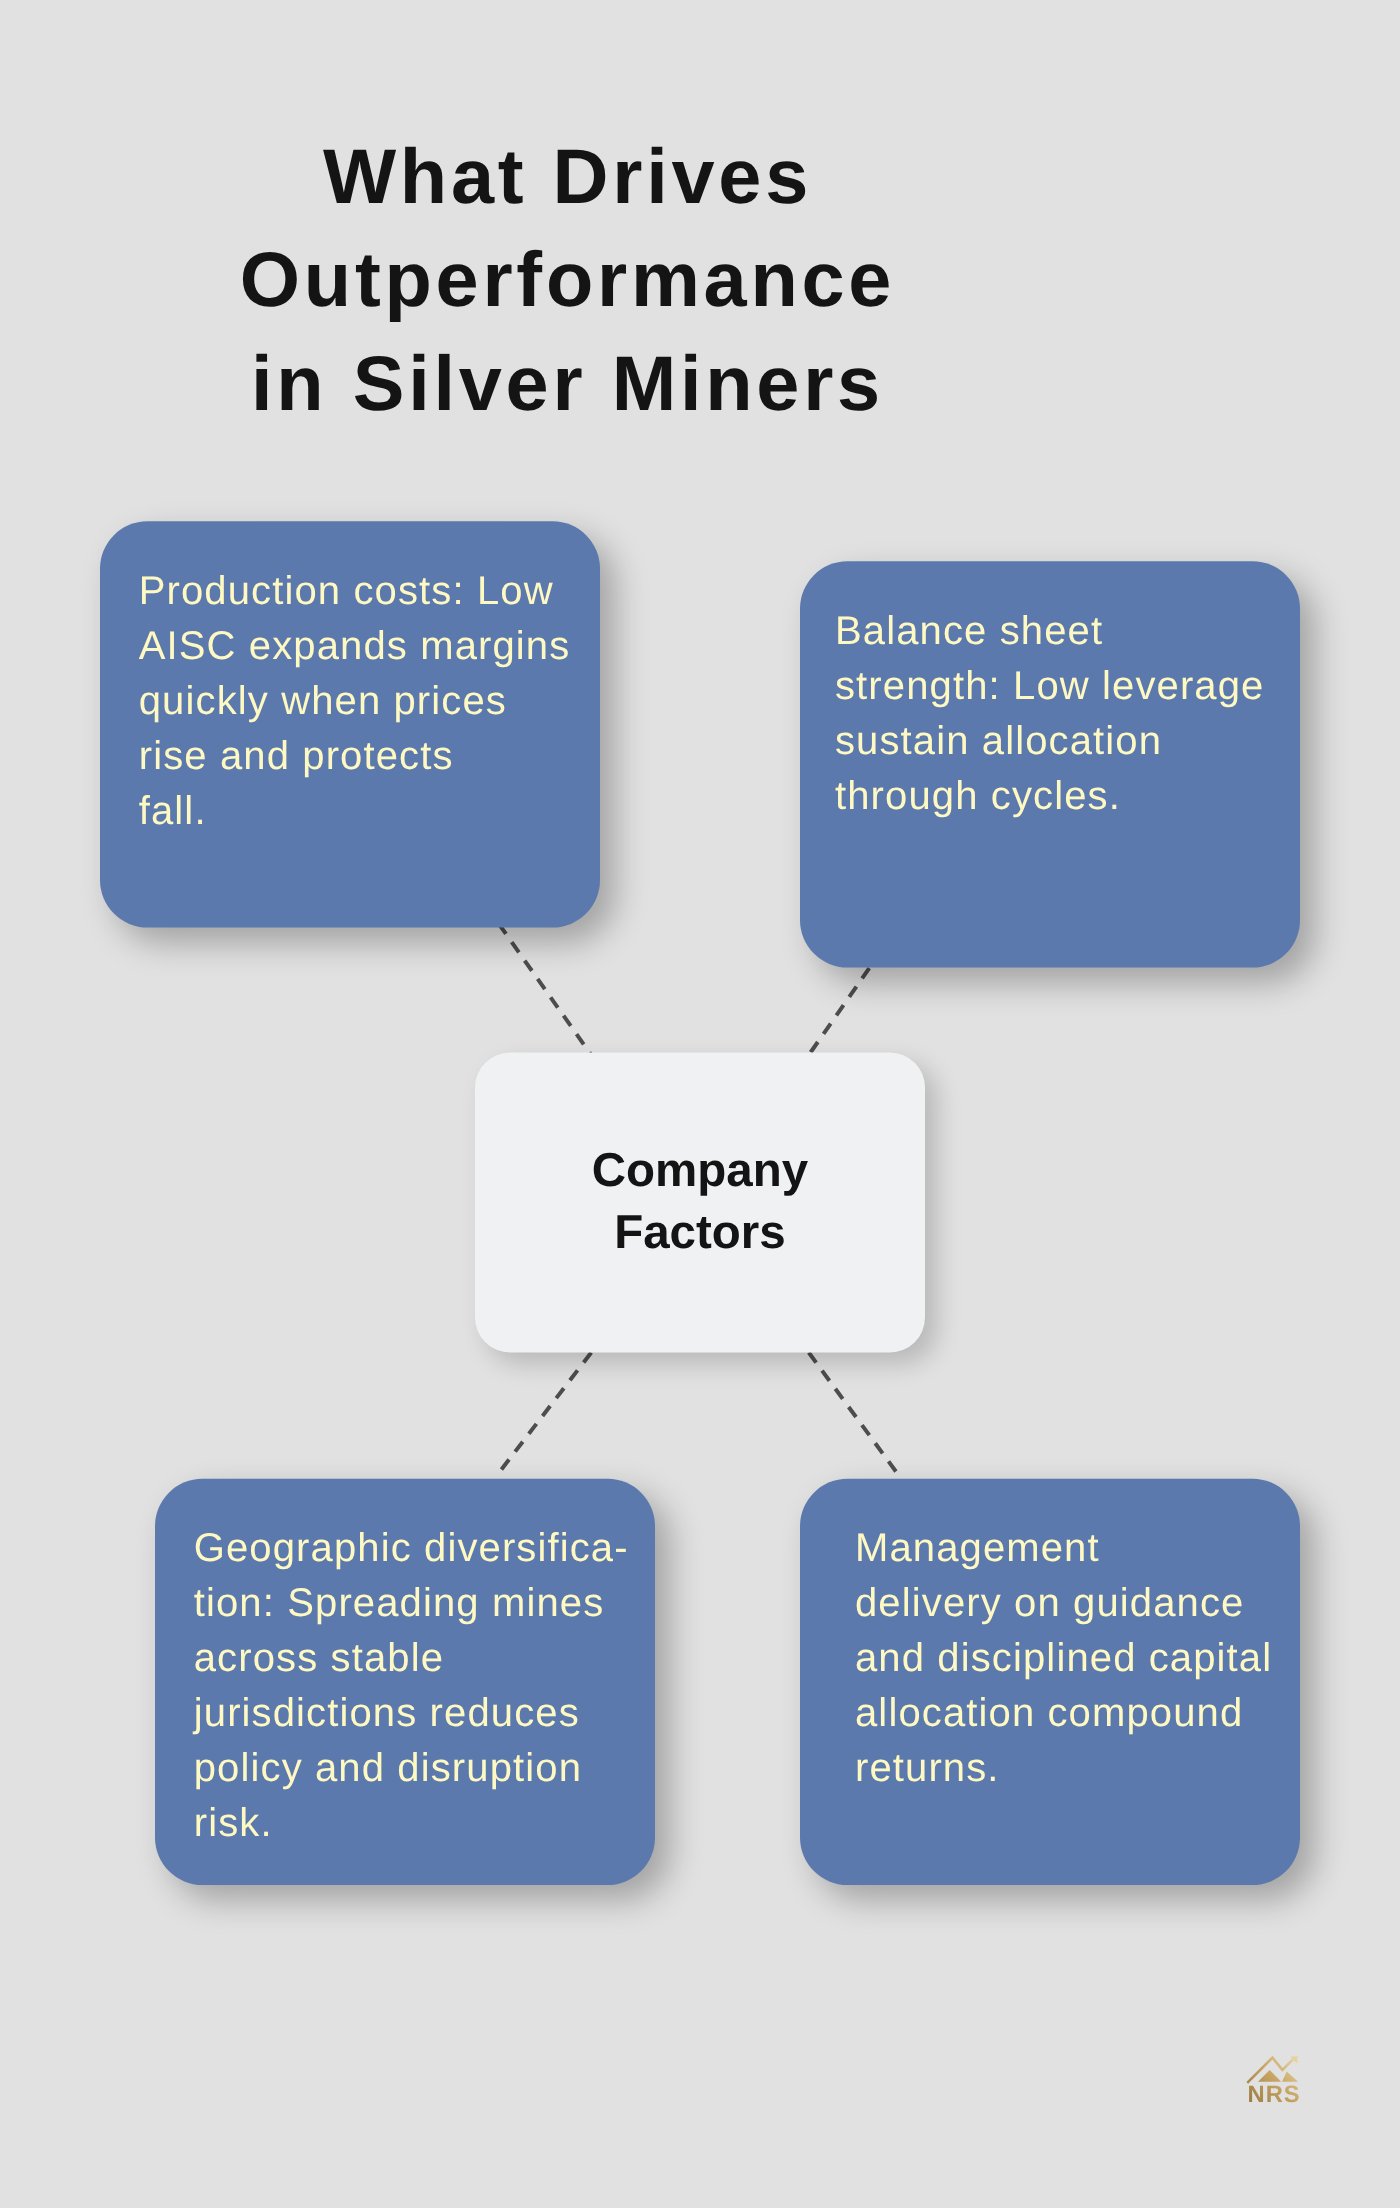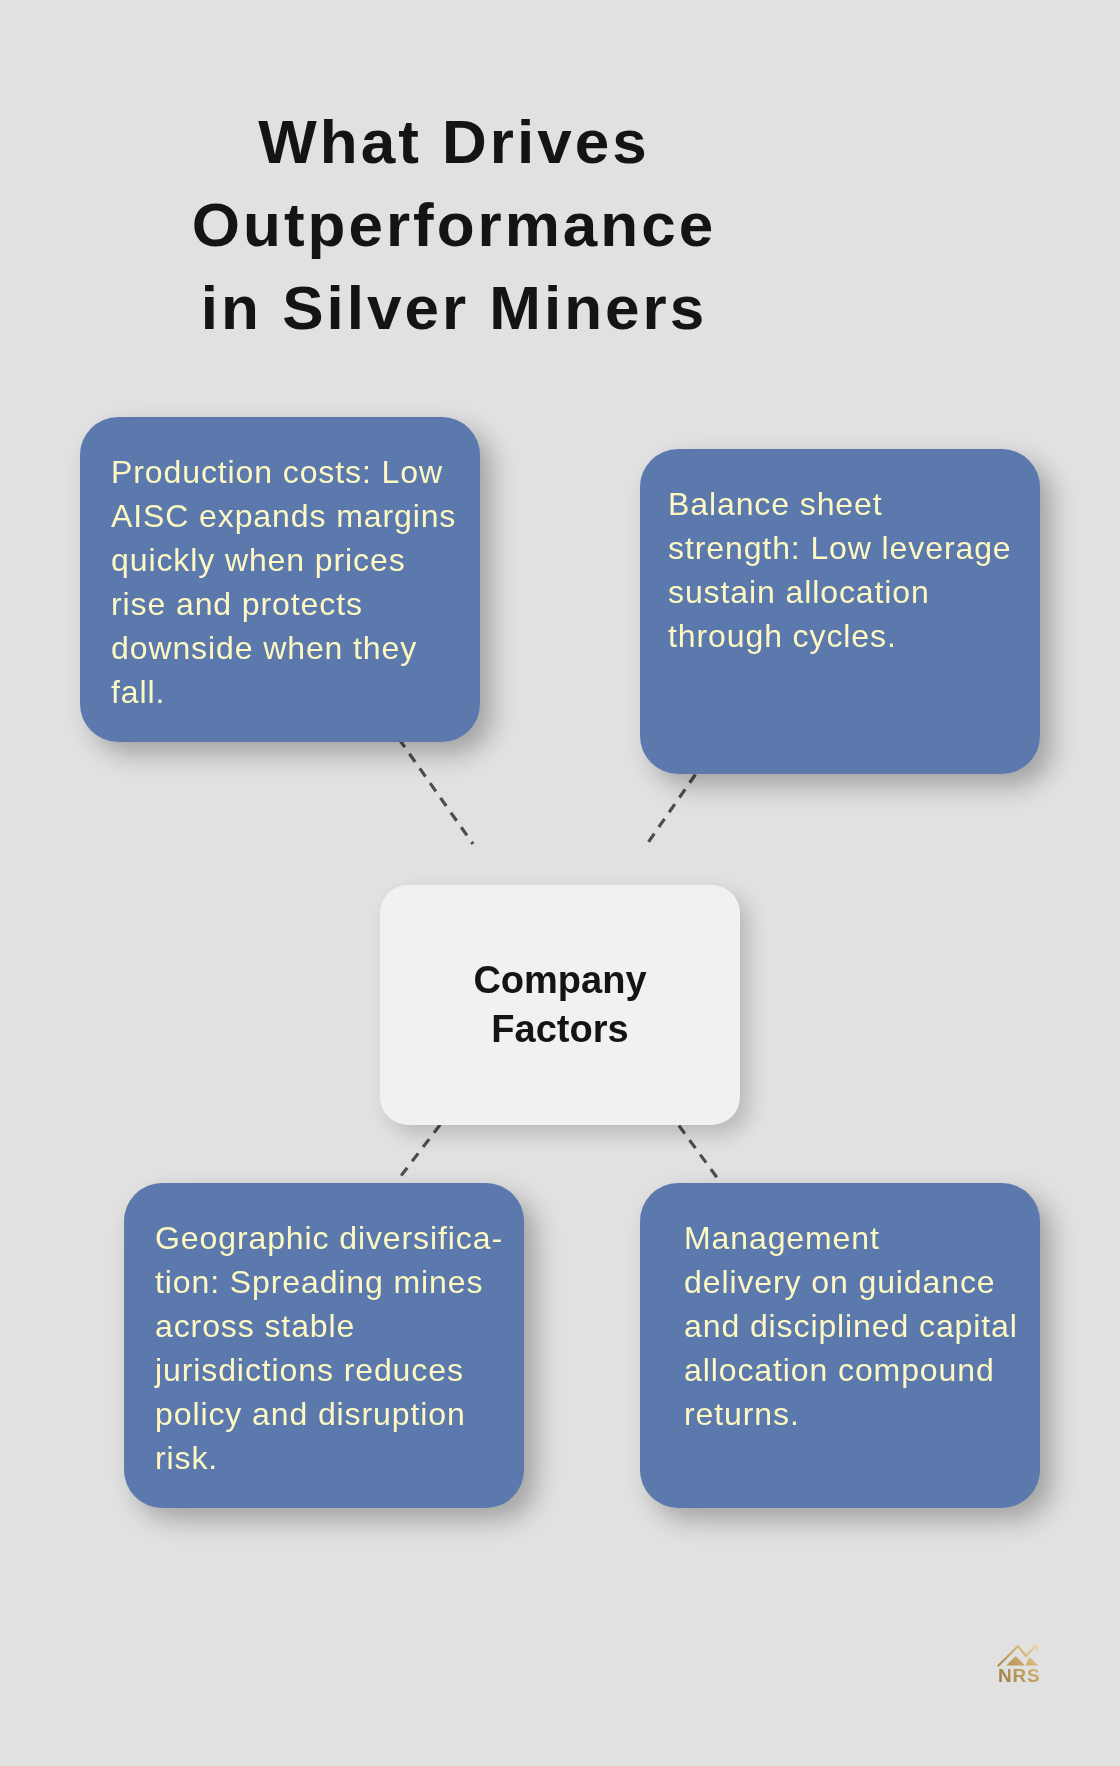--- a/index.html
+++ b/index.html
@@ -24,21 +24,21 @@
   .bluebox div{white-space:nowrap;}
   #b1{left:80px;top:417px;}
   #b2{left:640px;top:417px;padding-left:28px;margin-top:32px;}
   #b3{left:80px;top:1183px;margin-left:44px;}
   #b4{left:640px;top:1183px;padding-left:44px;}
   .center{
     position:absolute;left:380px;top:842px;width:360px;height:240px;
     background:#eff1f3;border-radius:28px;
     box-shadow:9px 9px 20px rgba(0,0,0,0.18);
     display:flex;align-items:center;justify-content:center;
-    text-align:center;font-weight:bold;font-size:38px;line-height:49px;color:#141414;margin-top:43px;
+    text-align:center;font-weight:bold;font-size:38px;line-height:49px;color:#141414;
   }
   svg.lines{position:absolute;left:0;top:0;}
   .logo{position:absolute;left:997px;top:1643px;}
 </style>
 </head>
 <body>
   <div class="title">What Drives Outperformance<br>in Silver Miners</div>
 
   <svg class="lines" width="1120" height="1766" viewBox="0 0 1120 1766">
     <g stroke="#4d4d4d" stroke-width="3.2" stroke-dasharray="10 8" fill="none">
@@ -47,21 +47,20 @@
       <line x1="473" y1="1082" x2="397" y2="1181"></line>
       <line x1="647" y1="1082" x2="721" y2="1183"></line>
     </g>
   </svg>
 
   <div class="bluebox" id="b1">
     <div>Production costs: Low</div>
     <div>AISC expands margins</div>
     <div>quickly when prices</div>
     <div>rise and protects</div>
-    <div>downside when they</div>
     <div>fall.</div>
   </div>
 
   <div class="bluebox" id="b2">
     <div>Balance sheet</div>
     <div>strength: Low leverage</div>
     <div>sustain allocation</div>
     <div>through cycles.</div>
   </div>
 

